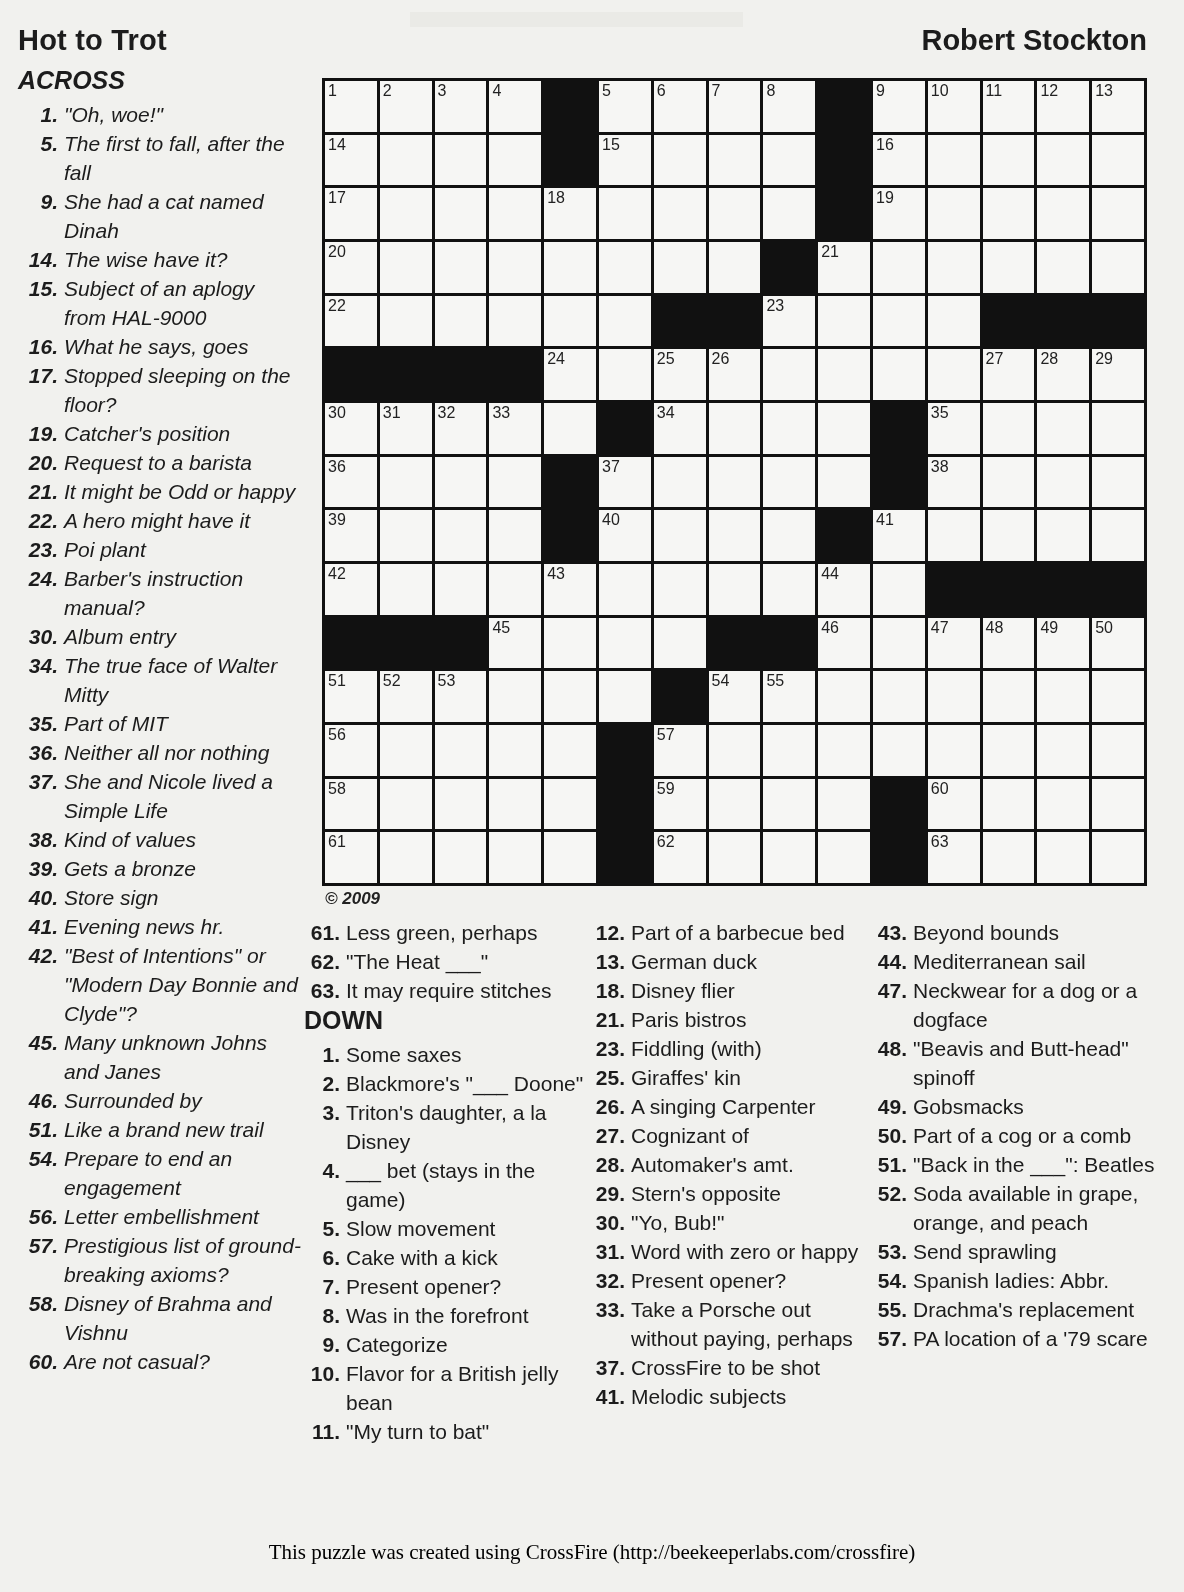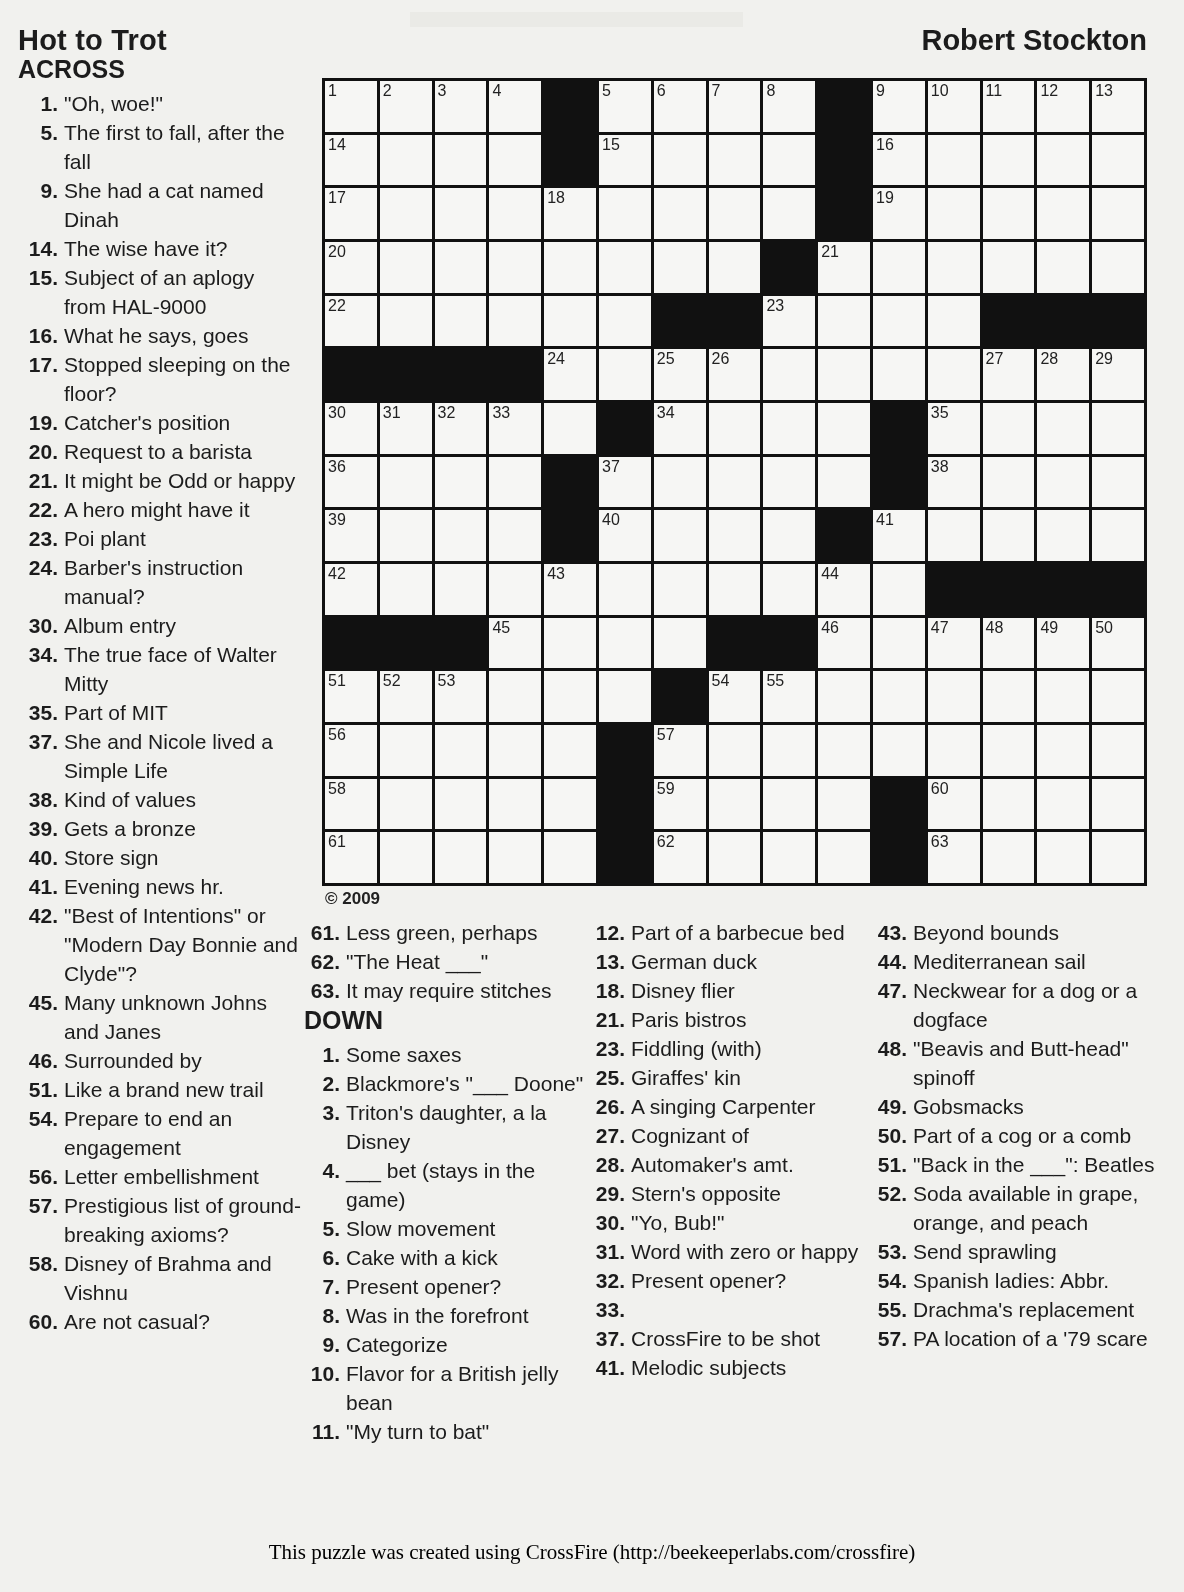--- a/index.html
+++ b/index.html
@@ -18,21 +18,21 @@
   .author {
     position:absolute; right:37px; top:24px;
     font-size:29px; font-weight:bold;text-align:center;
   }
   .scan-artifact {
     position:absolute; left:410px; top:12px; width:333px; height:15px;
     background:#e7e7e3; opacity:0.7;
   }
   
   .panel { position:absolute; font-size:21px; line-height:29px; }
-  .panel-left  { left:18px;  top:54px;  width:284px; }
+  .panel-left  { left:18px;  top:65px;  width:284px;font-style:italic; }
   .panel-colA  { left:304px; top:918px; width:282px; }
   .panel-colB  { left:589px; top:918px; width:280px; }
   .panel-colC  { left:871px; top:918px; width:296px; }
   .clue-heading {
     font-size:25px; font-weight:bold; line-height:30px; margin-bottom:5px;
   }
   .down-heading-spacer { }
   .clue { display:flex; }
   .cnum {
     flex:0 0 46px; text-align:right; padding-right:6px;
@@ -50,21 +50,21 @@
     gap:3px;
   }
   .cell { background:#f6f6f4; position:relative; }
   .cell.black { background:#111; }
   .num {
     position:absolute; left:3px; top:0px;
     font-size:16px; line-height:19px; color:#222;
   }
   .copyright {
     position:absolute; left:325px; top:889px;
-    font-size:17px; font-weight:bold; color:#222;
+    font-size:17px; font-weight:bold; color:#222;font-style:italic;
   }
   .footer {
     position:absolute; left:0; right:0; top:1540px;
     text-align:center;
     font-family:"Liberation Serif", serif;
     font-size:21px; color:#000000;
   }
 </style>
 </head>
 <body>
@@ -135,20 +135,24 @@
       </div>
       <div class="clue">
         <span class="cnum">34.</span>
         <span class="ctext">The true face of Walter Mitty</span>
       </div>
       <div class="clue">
         <span class="cnum">35.</span>
         <span class="ctext">Part of MIT</span>
       </div>
       <div class="clue">
+        <span class="cnum">36.</span>
+        <span class="ctext">Neither all nor nothing</span>
+      </div>
+      <div class="clue">
         <span class="cnum">37.</span>
         <span class="ctext">She and Nicole lived a Simple Life</span>
       </div>
       <div class="clue">
         <span class="cnum">38.</span>
         <span class="ctext">Kind of values</span>
       </div>
       <div class="clue">
         <span class="cnum">39.</span>
         <span class="ctext">Gets a bronze</span>
@@ -669,20 +673,21 @@
       <div class="clue">
         <span class="cnum">31.</span>
         <span class="ctext">Word with zero or happy</span>
       </div>
       <div class="clue">
         <span class="cnum">32.</span>
         <span class="ctext">Present opener?</span>
       </div>
       <div class="clue">
         <span class="cnum">33.</span>
+        <span class="ctext">Take a Porsche out without paying, perhaps</span>
       </div>
       <div class="clue">
         <span class="cnum">37.</span>
         <span class="ctext">CrossFire to be shot</span>
       </div>
       <div class="clue">
         <span class="cnum">41.</span>
         <span class="ctext">Melodic subjects</span>
       </div>
     </div>

